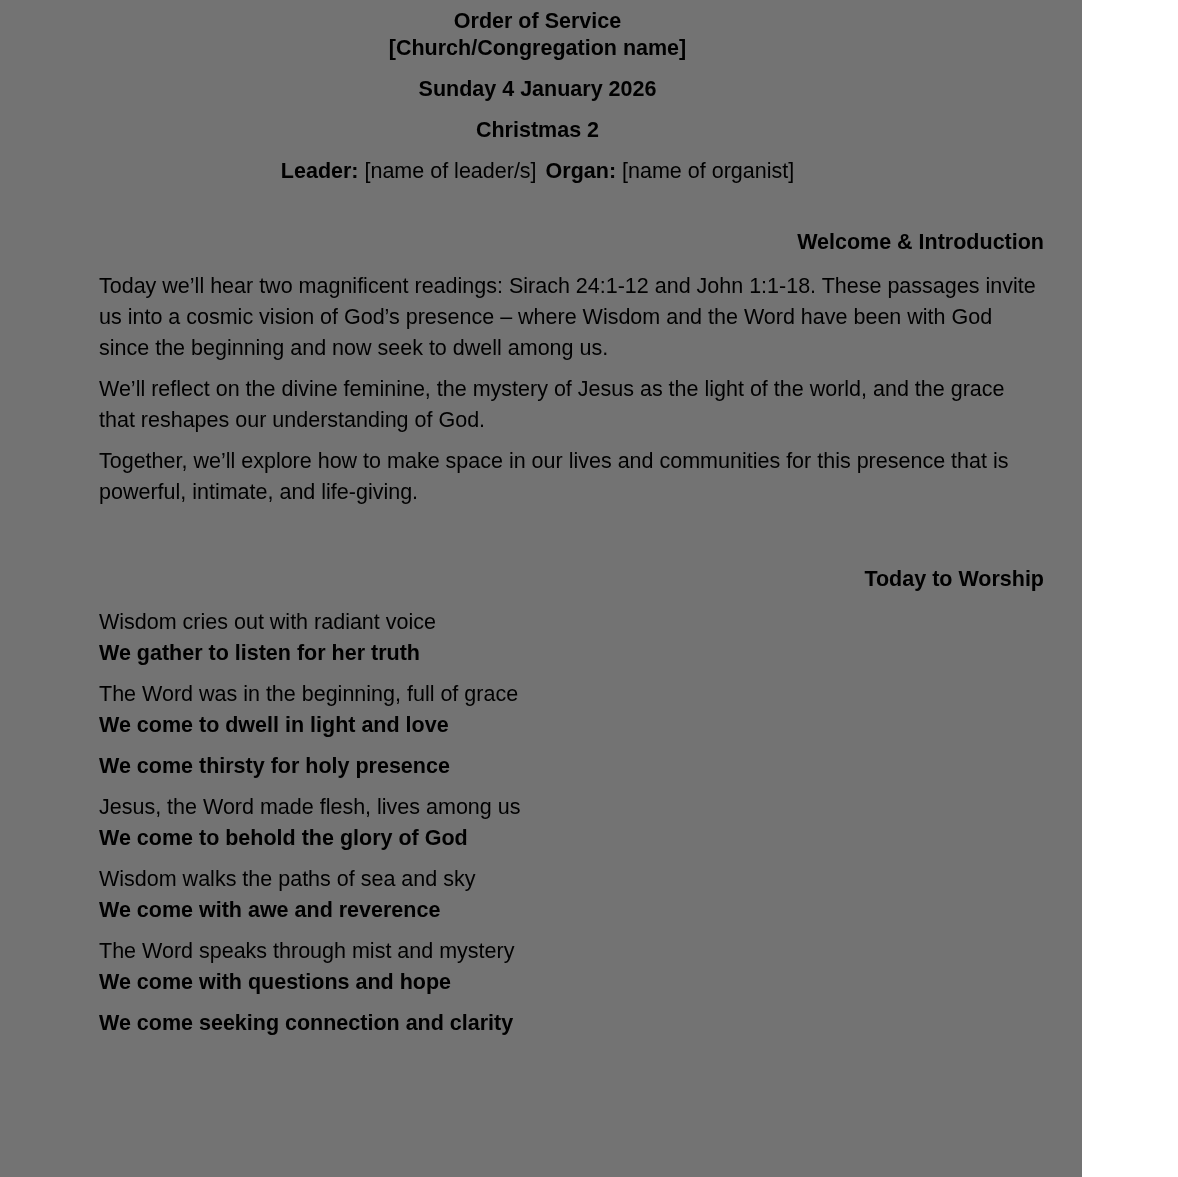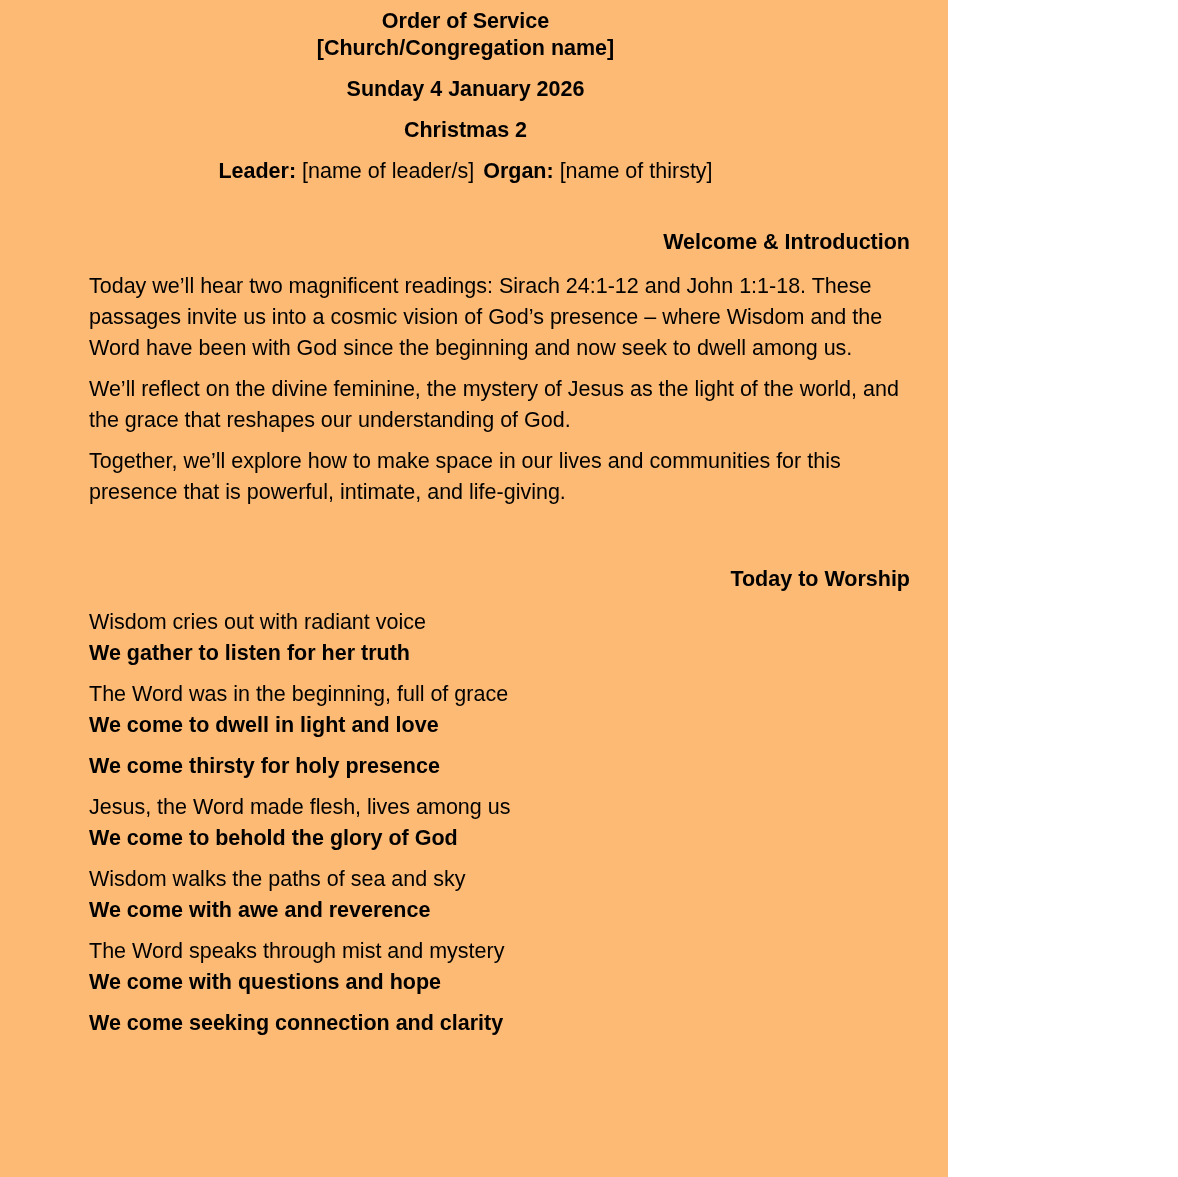--- a/index.html
+++ b/index.html
@@ -9,24 +9,24 @@
   }
   body {
     width: 1178px;
     height: 1177px;
     font-family: "Liberation Sans", sans-serif;
     color: #000000;
     overflow: hidden;
   }
   .page {
     box-sizing: border-box;
-    width: 948px;
+    width: 1082px;
     min-height: 1177px;
-    padding: 8px 38px 0 21px;
-    background: #fdba74;
+    padding: 8px 38px 0 31px;
+    background: #737373;
   }
 
   
   .title-block {
     text-align: center;
   }
   .title-line {
     font-weight: bold;
     font-size: 21.5px;
     line-height: 27px;
@@ -101,21 +101,21 @@
 </head>
 <body>
 
 <div class="page">
 
   <div class="title-block">
     <p class="title-line">Order of Service</p>
     <p class="title-line">[Church/Congregation name]</p>
     <p class="title-line spaced">Sunday 4 January 2026</p>
     <p class="title-line spaced">Christmas 2</p>
-    <p class="credits-line"><span class="role">Leader:</span> <span>[name of leader/s]</span><span class="credits-gap"></span><span class="role">Organ:</span> <span>[name of thirsty]</span></p>
+    <p class="credits-line"><span class="role">Leader:</span> <span>[name of leader/s]</span><span class="credits-gap"></span><span class="role">Organ:</span> <span>[name of organist]</span></p>
   </div>
 
   <h2 class="section-heading heading-welcome">Welcome &amp; Introduction</h2>
   <p class="body-para intro-first">Today we’ll hear two magnificent readings: Sirach 24:1-12 and John 1:1-18. These passages invite us into a cosmic vision of God’s presence – where Wisdom and the Word have been with God since the beginning and now seek to dwell among us.</p>
   <p class="body-para">We’ll reflect on the divine feminine, the mystery of Jesus as the light of the world, and the grace that reshapes our understanding of God.</p>
   <p class="body-para">Together, we’ll explore how to make space in our lives and communities for this presence that is powerful, intimate, and life-giving.</p>
 
   <h2 class="section-heading heading-call">Today to Worship</h2>
 
   <div class="stanza first">

